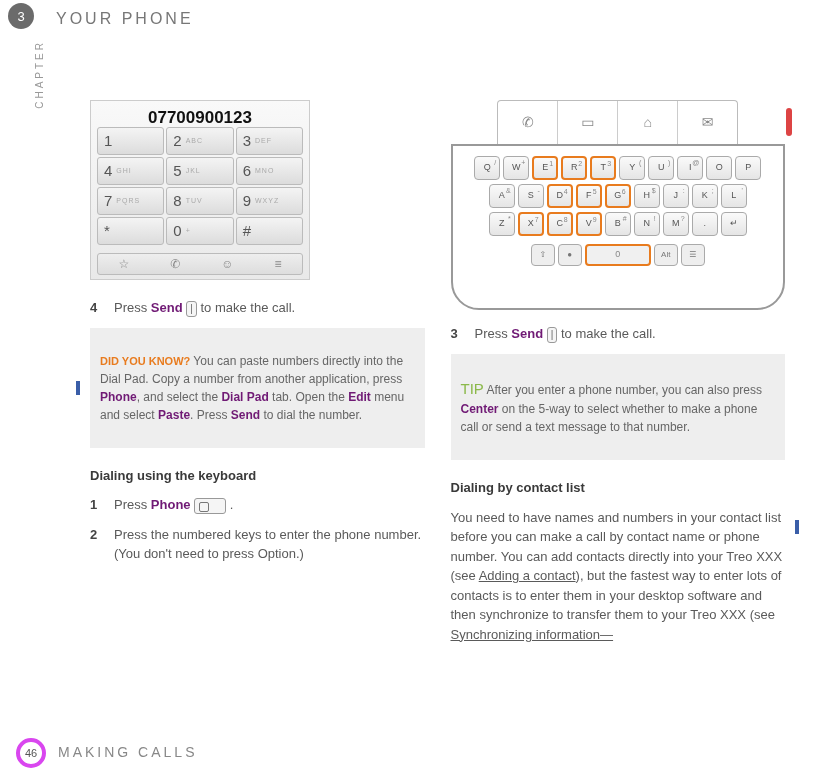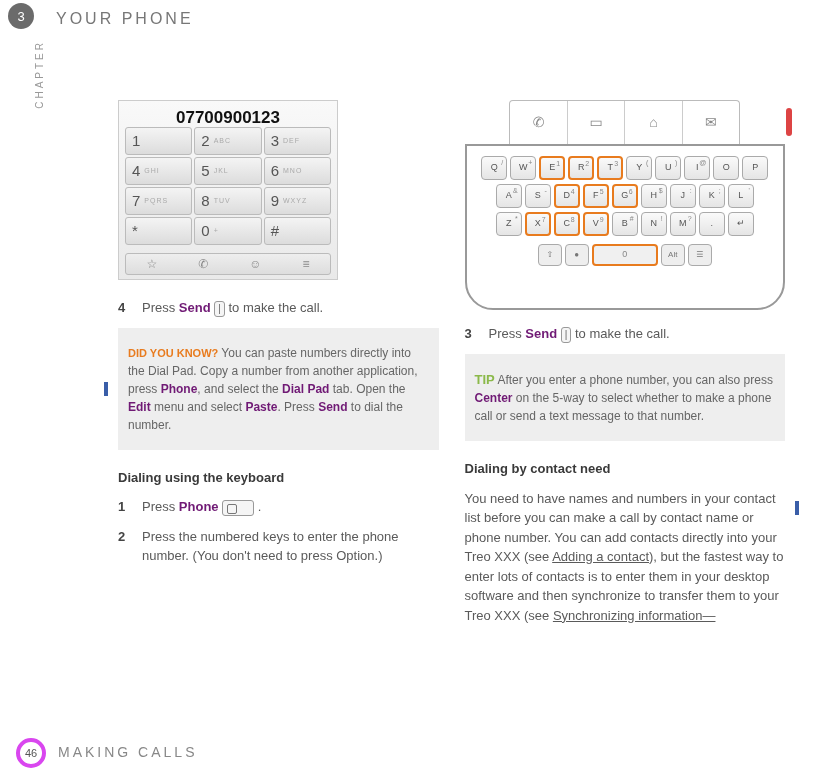--- a/index.html
+++ b/index.html
@@ -45,21 +45,20 @@
     transform: rotate(180deg);
   }
   .columns {
     position: absolute;
     top: 100px;
     left: 90px;
     right: 40px;
     bottom: 60px;
     display: flex;
     gap: 26px;
-    margin-left: 28px;
   }
   .col { flex: 1; font-size: 13px; line-height: 1.5; color: #5a5a5a; }
   .dialpad-img {
     width: 220px;
     height: 180px;
     background: linear-gradient(#f9f9f9,#e9e9e9);
     border: 1px solid #ccc;
     margin-bottom: 18px;
     position: relative;
   }
@@ -114,29 +113,29 @@
     font-size:10px;color:#666;background:#f5f5f5;
   }
   .phone-icon { width:32px; position:relative;}
   .phone-icon::before{
     content:"";
     position:absolute;left:4px;top:3px;width:8px;height:8px;
     border:1px solid #777;border-radius:2px;
   }
   .info-box {
     background:#eeeeee;
-    padding:16px 10px;
+    padding:24px 10px;
     font-size:12px;
     color:#666;
     margin:10px 0 18px 0;
     line-height:1.5;
     position:relative;
   }
   .info-label-dyk { color:#e87b1e; font-weight:bold; font-size:11px; }
-  .info-label-tip { color:#8bb94a; font-weight:bold; font-size:13px; }
+  .info-label-tip { color:#8bb94a; font-weight:normal; font-size:15px; }
   .left-tick {
     position:absolute;
     left:-14px;top:50%;transform:translateY(-50%);
     width:4px;height:14px;background:#3a5ea8;
   }
   .h2 { font-weight:bold; color:#3a3a3a; font-size:13px; margin:4px 0 10px;}
   .para { margin-bottom:10px; }
   .underline { text-decoration: underline; }
   .keyboard-img {
     width: 100%;
@@ -430,21 +429,21 @@
       <div class="txt">
         <span>Press </span><span class="bold">Send</span>
         <span class="send-icon">|</span><span> to make the call.</span>
       </div>
     </div>
 
     <div class="info-box">
       <span class="info-label-tip">TIP</span><span> After you enter a phone number, you can also press </span><span class="bold">Center</span><span> on the 5-way to select whether to make a phone call or send a text message to that number.</span>
     </div>
 
-    <div class="h2">Dialing by contact need</div>
+    <div class="h2">Dialing by contact list</div>
 
     <div class="para" style="position:relative;">
       <span class="rt-tick"></span>
       <span>You need to have names and numbers in your contact list before you can make a call by contact name or phone number. You can add contacts directly into your Treo XXX (see </span><span class="underline">Adding a contact</span><span>), but the fastest way to enter lots of contacts is to enter them in your desktop software and then synchronize to transfer them to your Treo XXX (see </span><span class="underline">Synchronizing information—</span>
     </div>
 
   </div>
 </div>
 
 <div class="footer">

